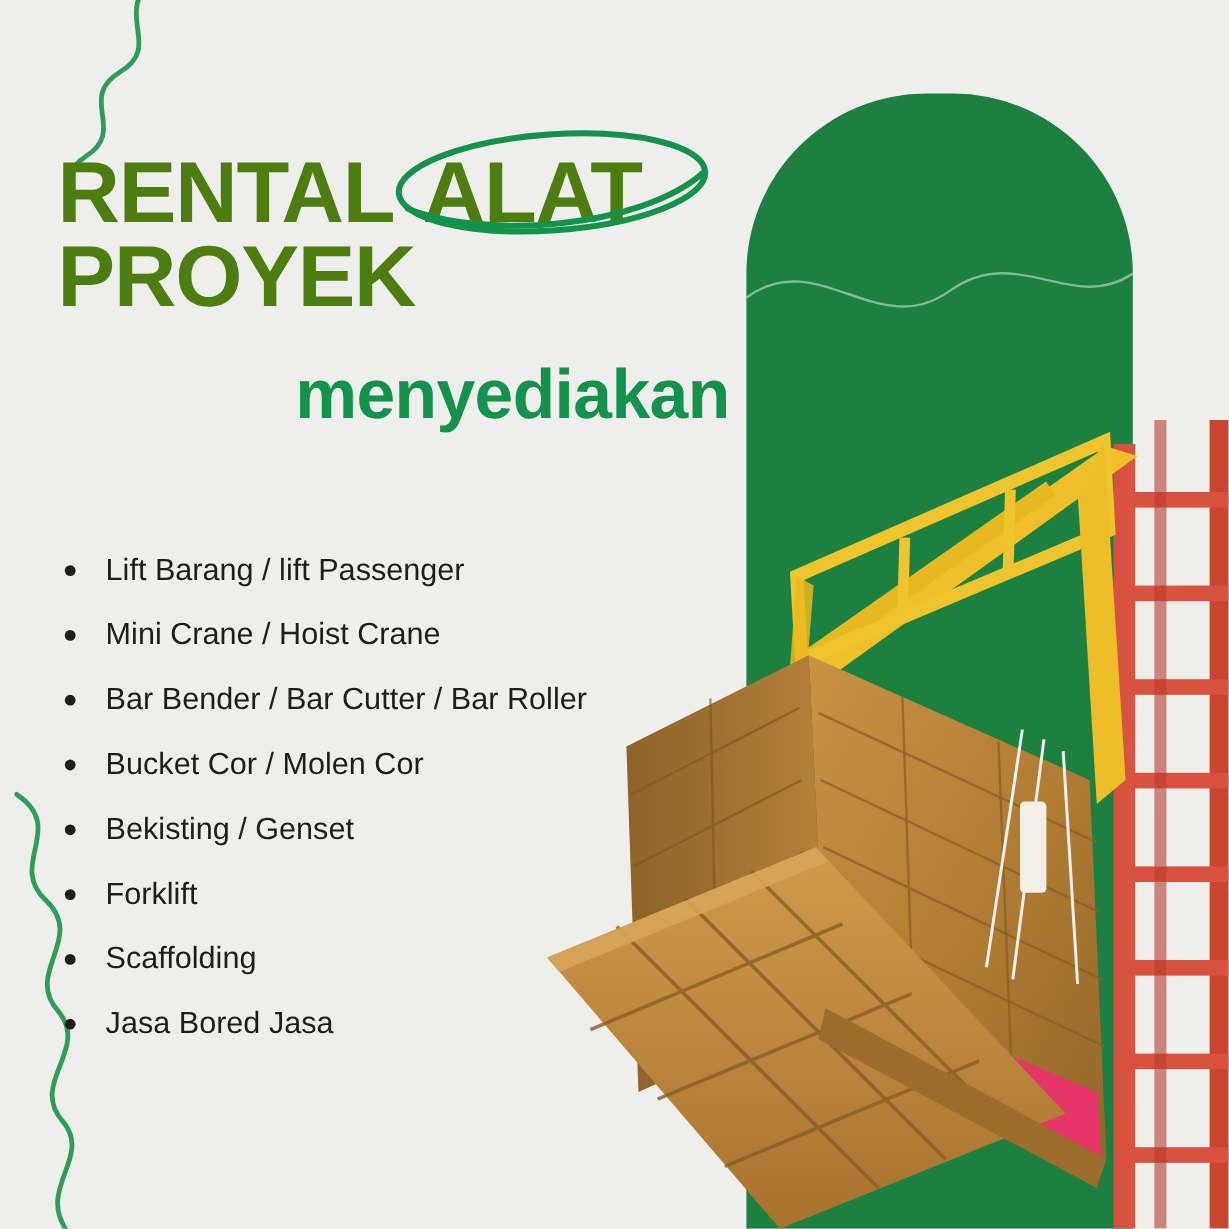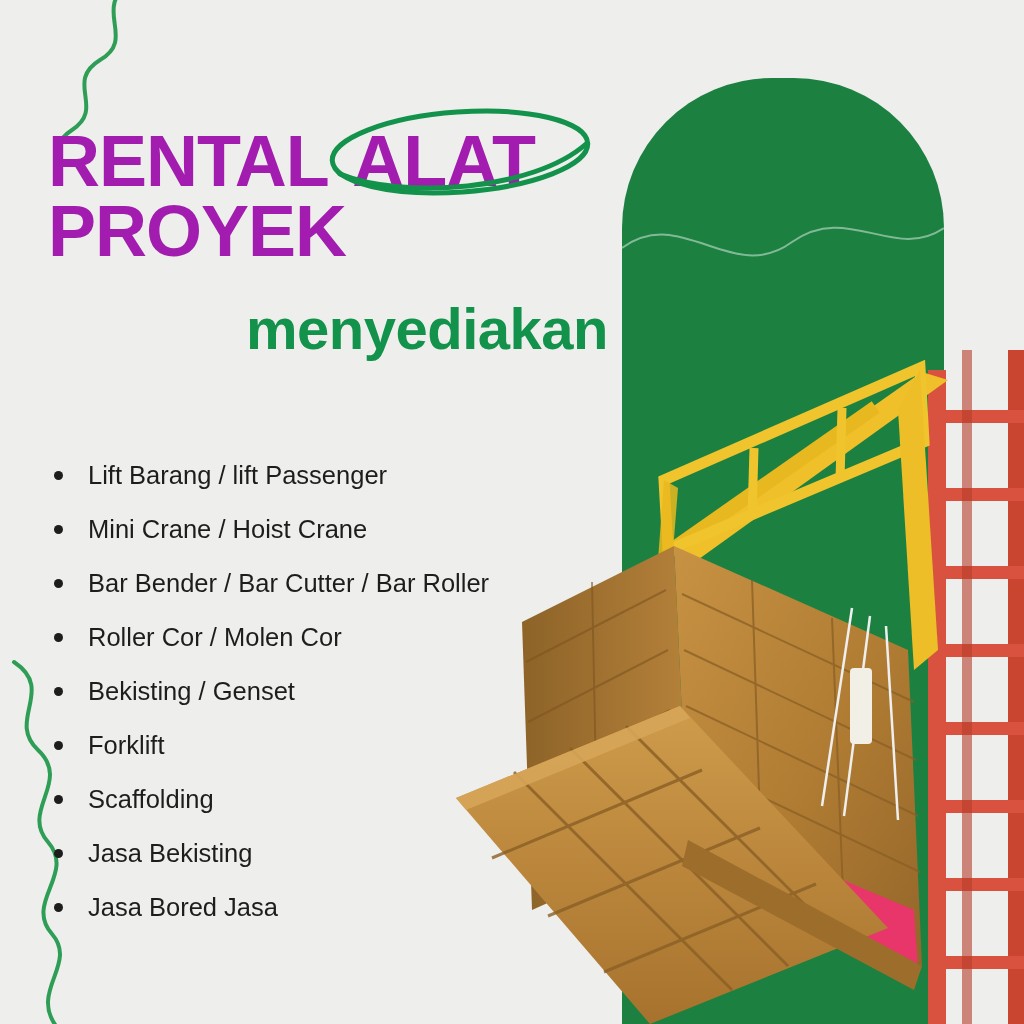--- a/index.html
+++ b/index.html
@@ -73,21 +73,21 @@
   .headline {
     position:absolute;
     left:48px; top:126px;
     width:600px;
   }
   .headline h1 {
     font-size:72px;
     line-height:70px;
     font-weight:bold;
     letter-spacing:-1px;
-    color:#a21caf;
+    color:#4d7c0f;
     text-transform:uppercase;
   }
   .word-circled {
     position:relative;
     display:inline-block;
     padding:0 6px;
   }
   .ellipse {
     position:absolute;
     left:-22px; top:-22px;
@@ -167,25 +167,24 @@
   </div>
 
   <div class="subhead">
     <div>menyediakan</div>
   </div>
 
   <ul class="list">
     <li>Lift Barang / lift Passenger</li>
     <li>Mini Crane / Hoist Crane</li>
     <li>Bar Bender / Bar Cutter / Bar Roller</li>
-    <li>Roller Cor / Molen Cor</li>
+    <li>Bucket Cor / Molen Cor</li>
     <li>Bekisting / Genset</li>
     <li>Forklift</li>
     <li>Scaffolding</li>
-    <li>Jasa Bekisting</li>
     <li>Jasa Bored Jasa</li>
   </ul>
 
   <svg class="photo" viewBox="0 0 572 674">
     <defs>
       <linearGradient id="woodA" x1="0" y1="0" x2="1" y2="1">
         <stop offset="0%" stop-color="#c79243"></stop>
         <stop offset="55%" stop-color="#b07c33"></stop>
         <stop offset="100%" stop-color="#94662a"></stop>
       </linearGradient>

